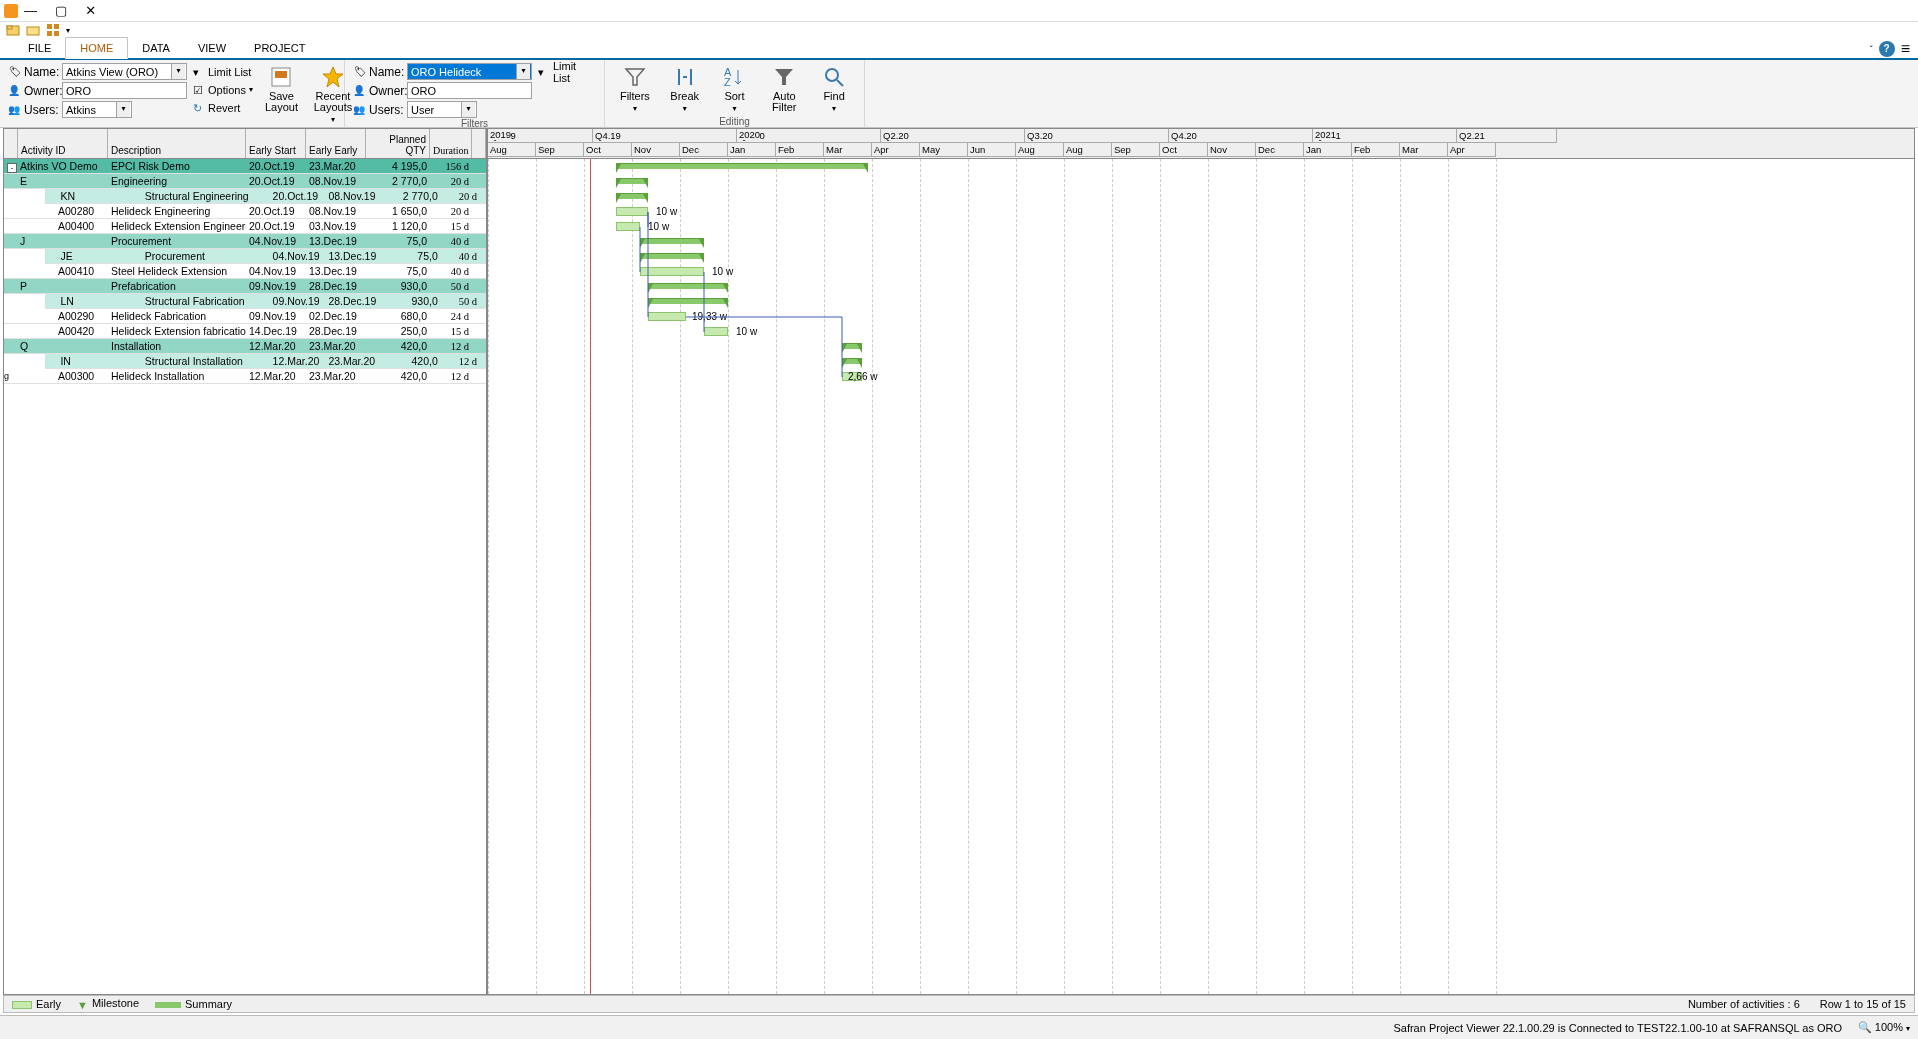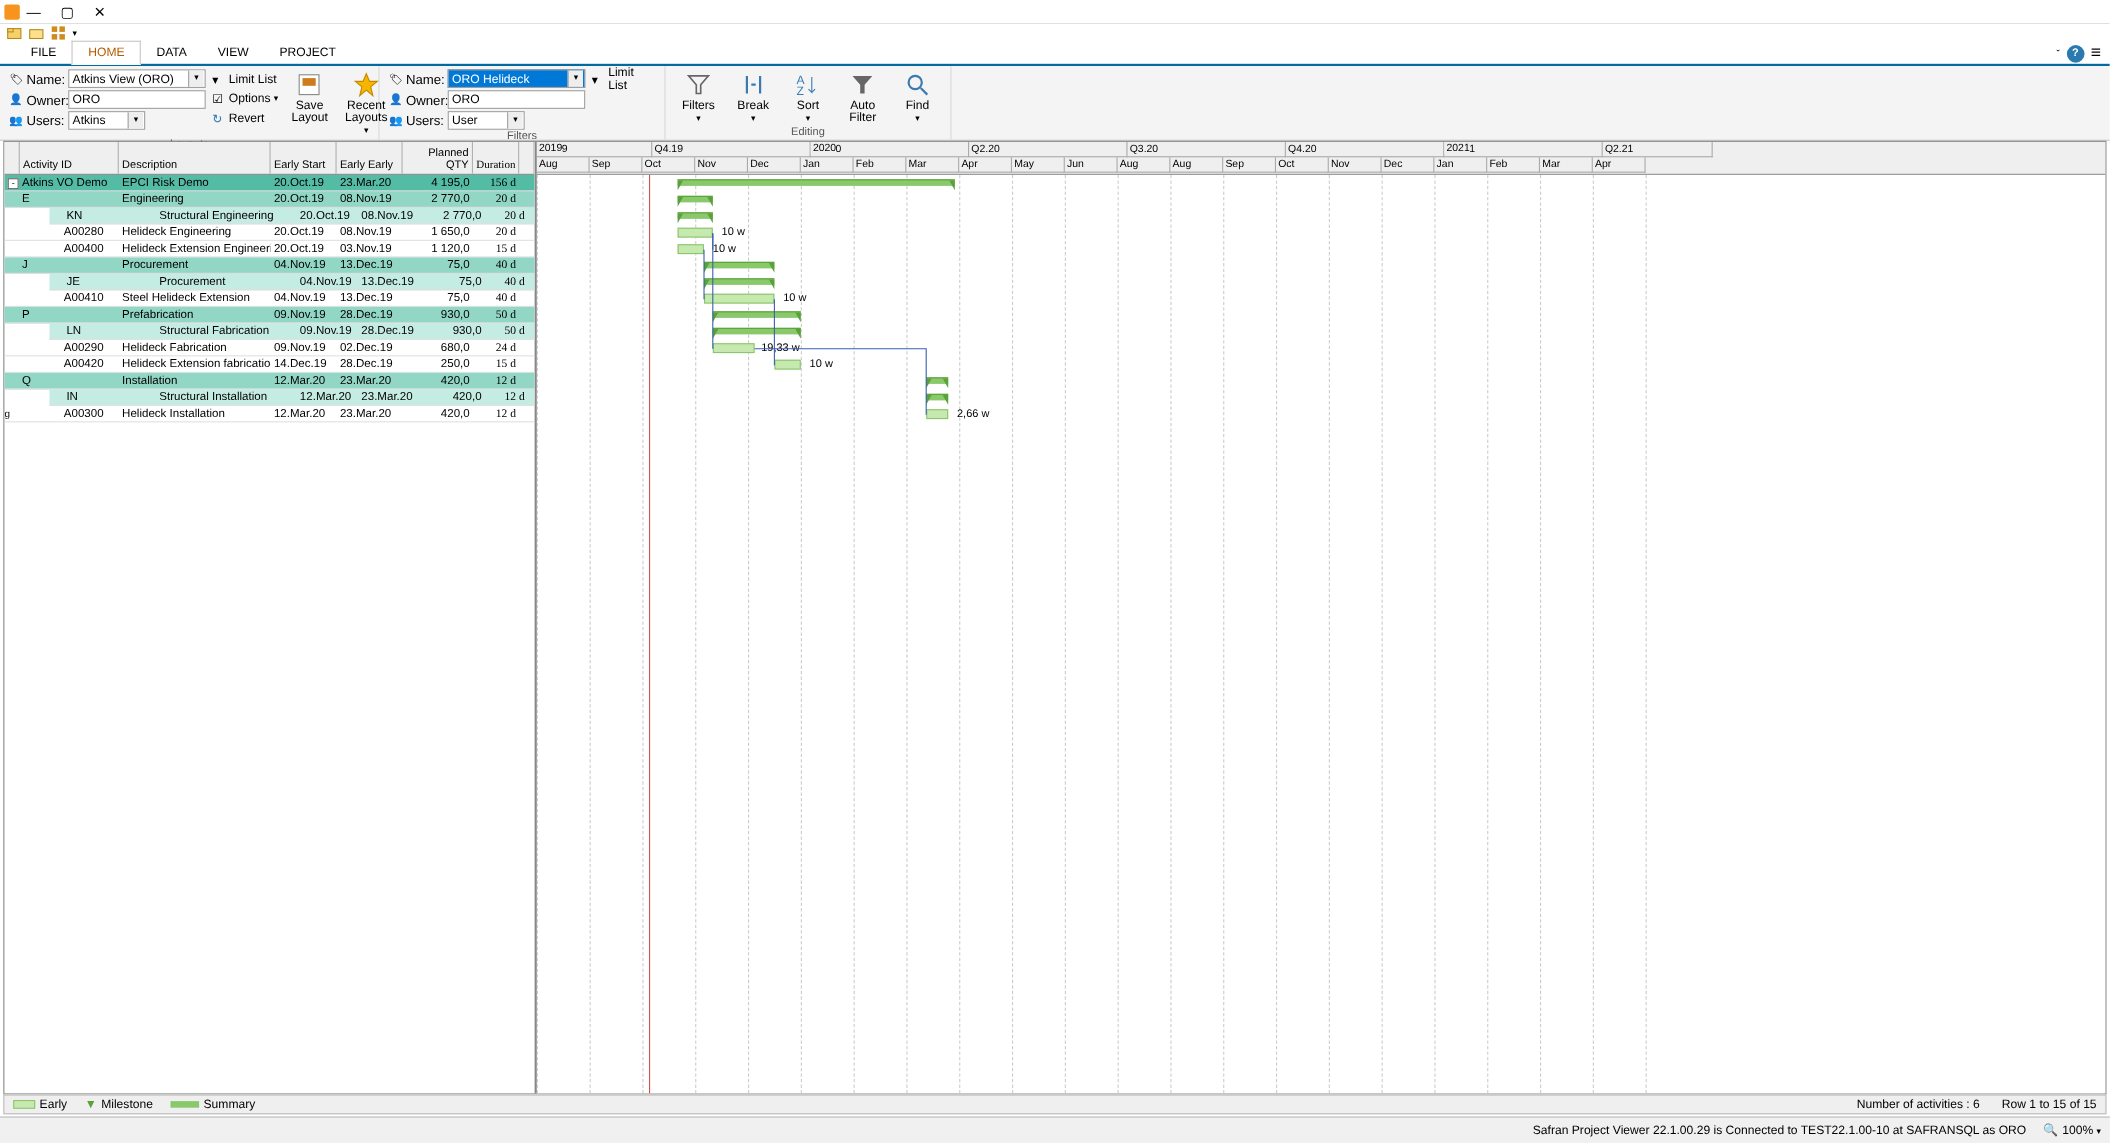--- a/index.html
+++ b/index.html
@@ -515,21 +515,21 @@
         <div class="glabel" style="left: 224px; top: 107px;">10 w</div>
         <div class="bar summary" style="left: 160px; width: 80px; top: 124px;"></div>
         <div class="bar summary" style="left: 160px; width: 80px; top: 139px;"></div>
         <div class="bar task" style="left: 160px; width: 38px; top: 153px;"></div>
         <div class="glabel" style="left: 204px; top: 152px;">19,33 w</div>
         <div class="bar task" style="left: 216px; width: 24px; top: 168px;"></div>
         <div class="glabel" style="left: 248px; top: 167px;">10 w</div>
         <div class="bar summary" style="left: 354px; width: 20px; top: 184px;"></div>
         <div class="bar summary" style="left: 354px; width: 20px; top: 199px;"></div>
         <div class="bar task" style="left: 354px; width: 20px; top: 213px;"></div>
-        <div class="glabel" style="left: 382px; top: 212px;">2,66 w</div>
+        <div class="glabel" style="left: 360px; top: 212px;">2,66 w</div>
         <svg style="position:absolute;left:0;top:0;width:100%;height:100%;pointer-events:none;">
           <path d="M 160 53 L 160 68" stroke="#3a5fb0" fill="none" stroke-width="1"></path>
         </svg>
         <svg style="position:absolute;left:0;top:0;width:100%;height:100%;pointer-events:none;">
           <path d="M 152 68 L 152 113" stroke="#3a5fb0" fill="none" stroke-width="1"></path>
         </svg>
         <svg style="position:absolute;left:0;top:0;width:100%;height:100%;pointer-events:none;">
           <path d="M 160 53 L 160 158" stroke="#3a5fb0" fill="none" stroke-width="1"></path>
         </svg>
         <svg style="position:absolute;left:0;top:0;width:100%;height:100%;pointer-events:none;">

